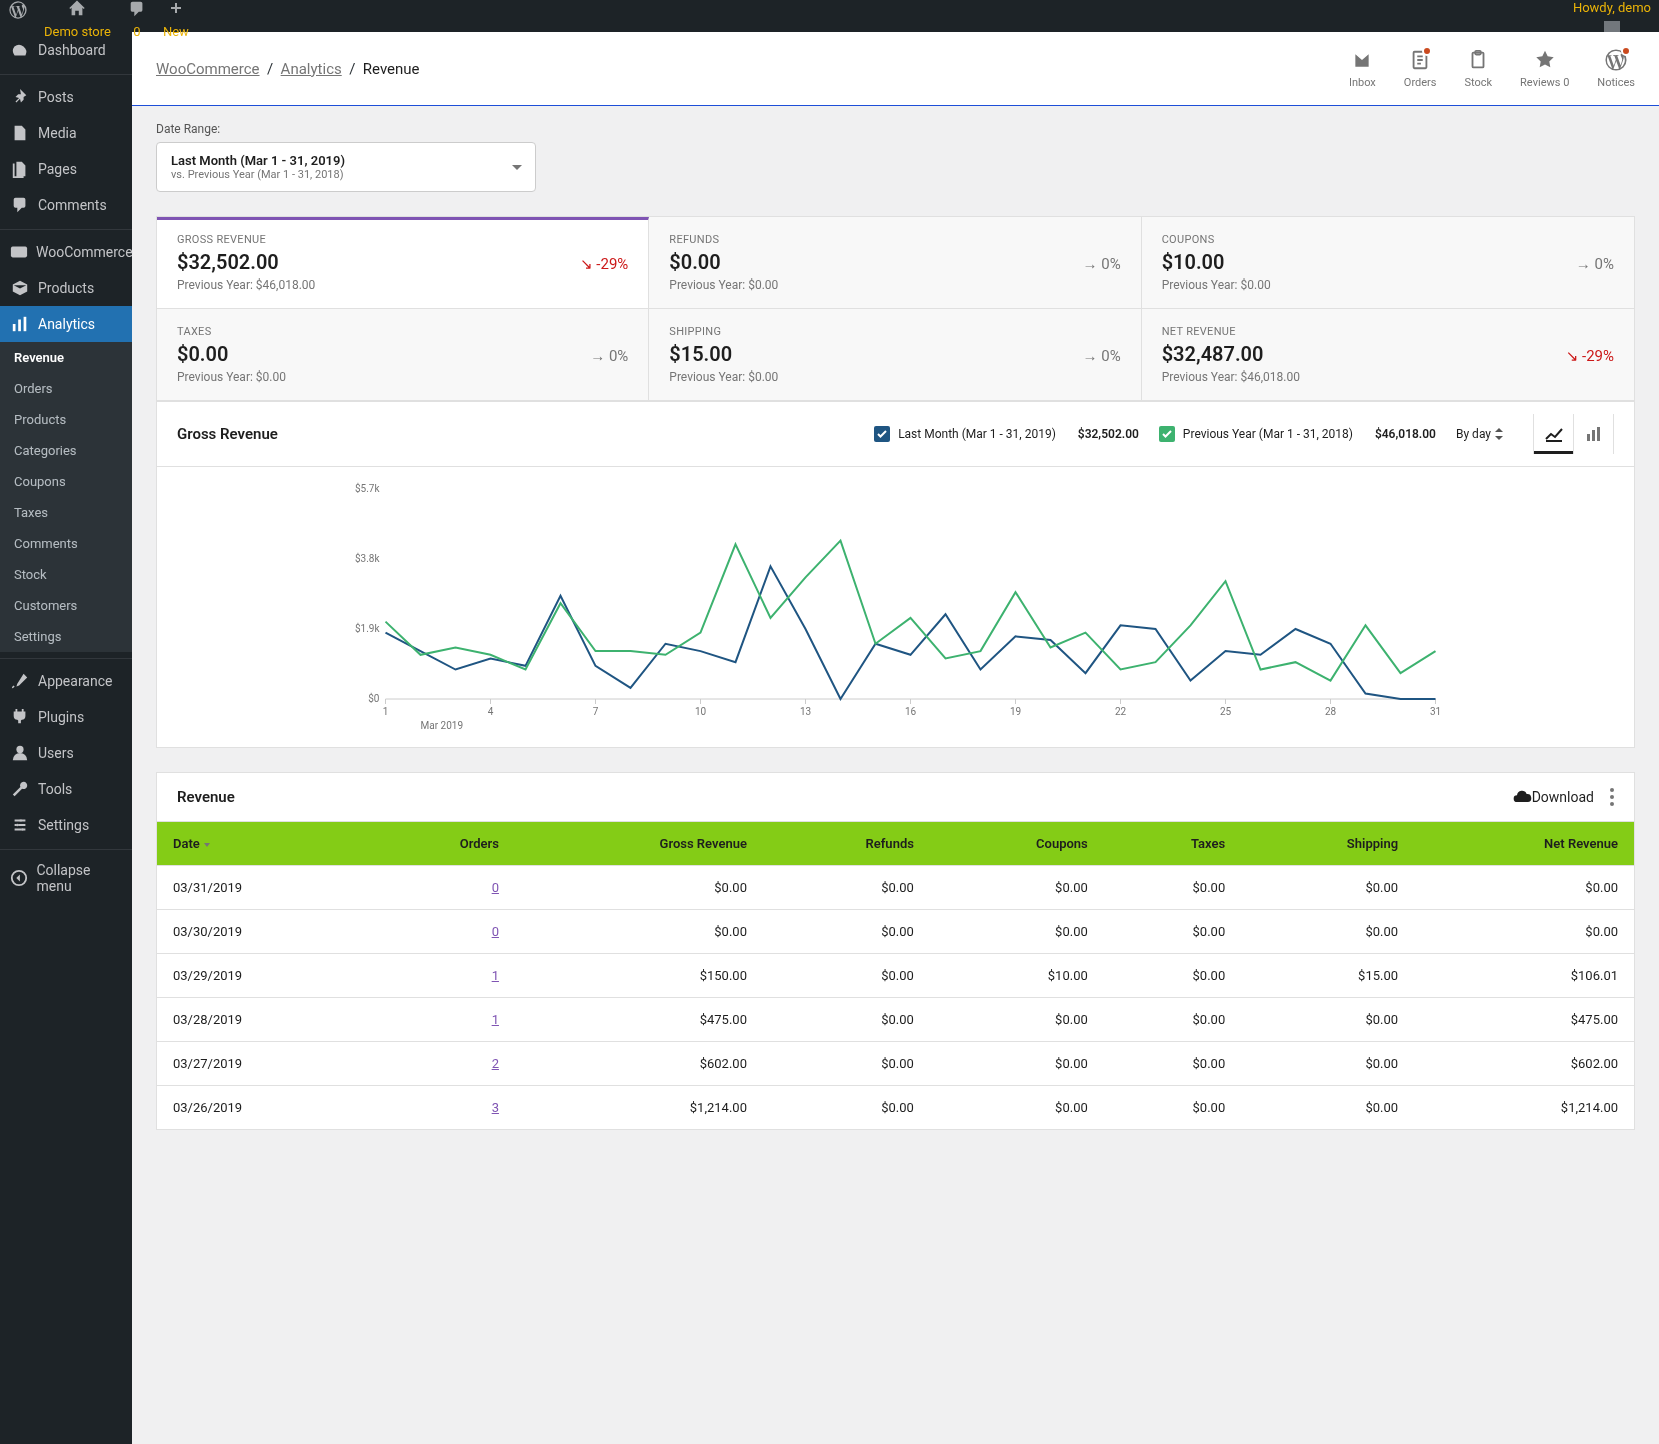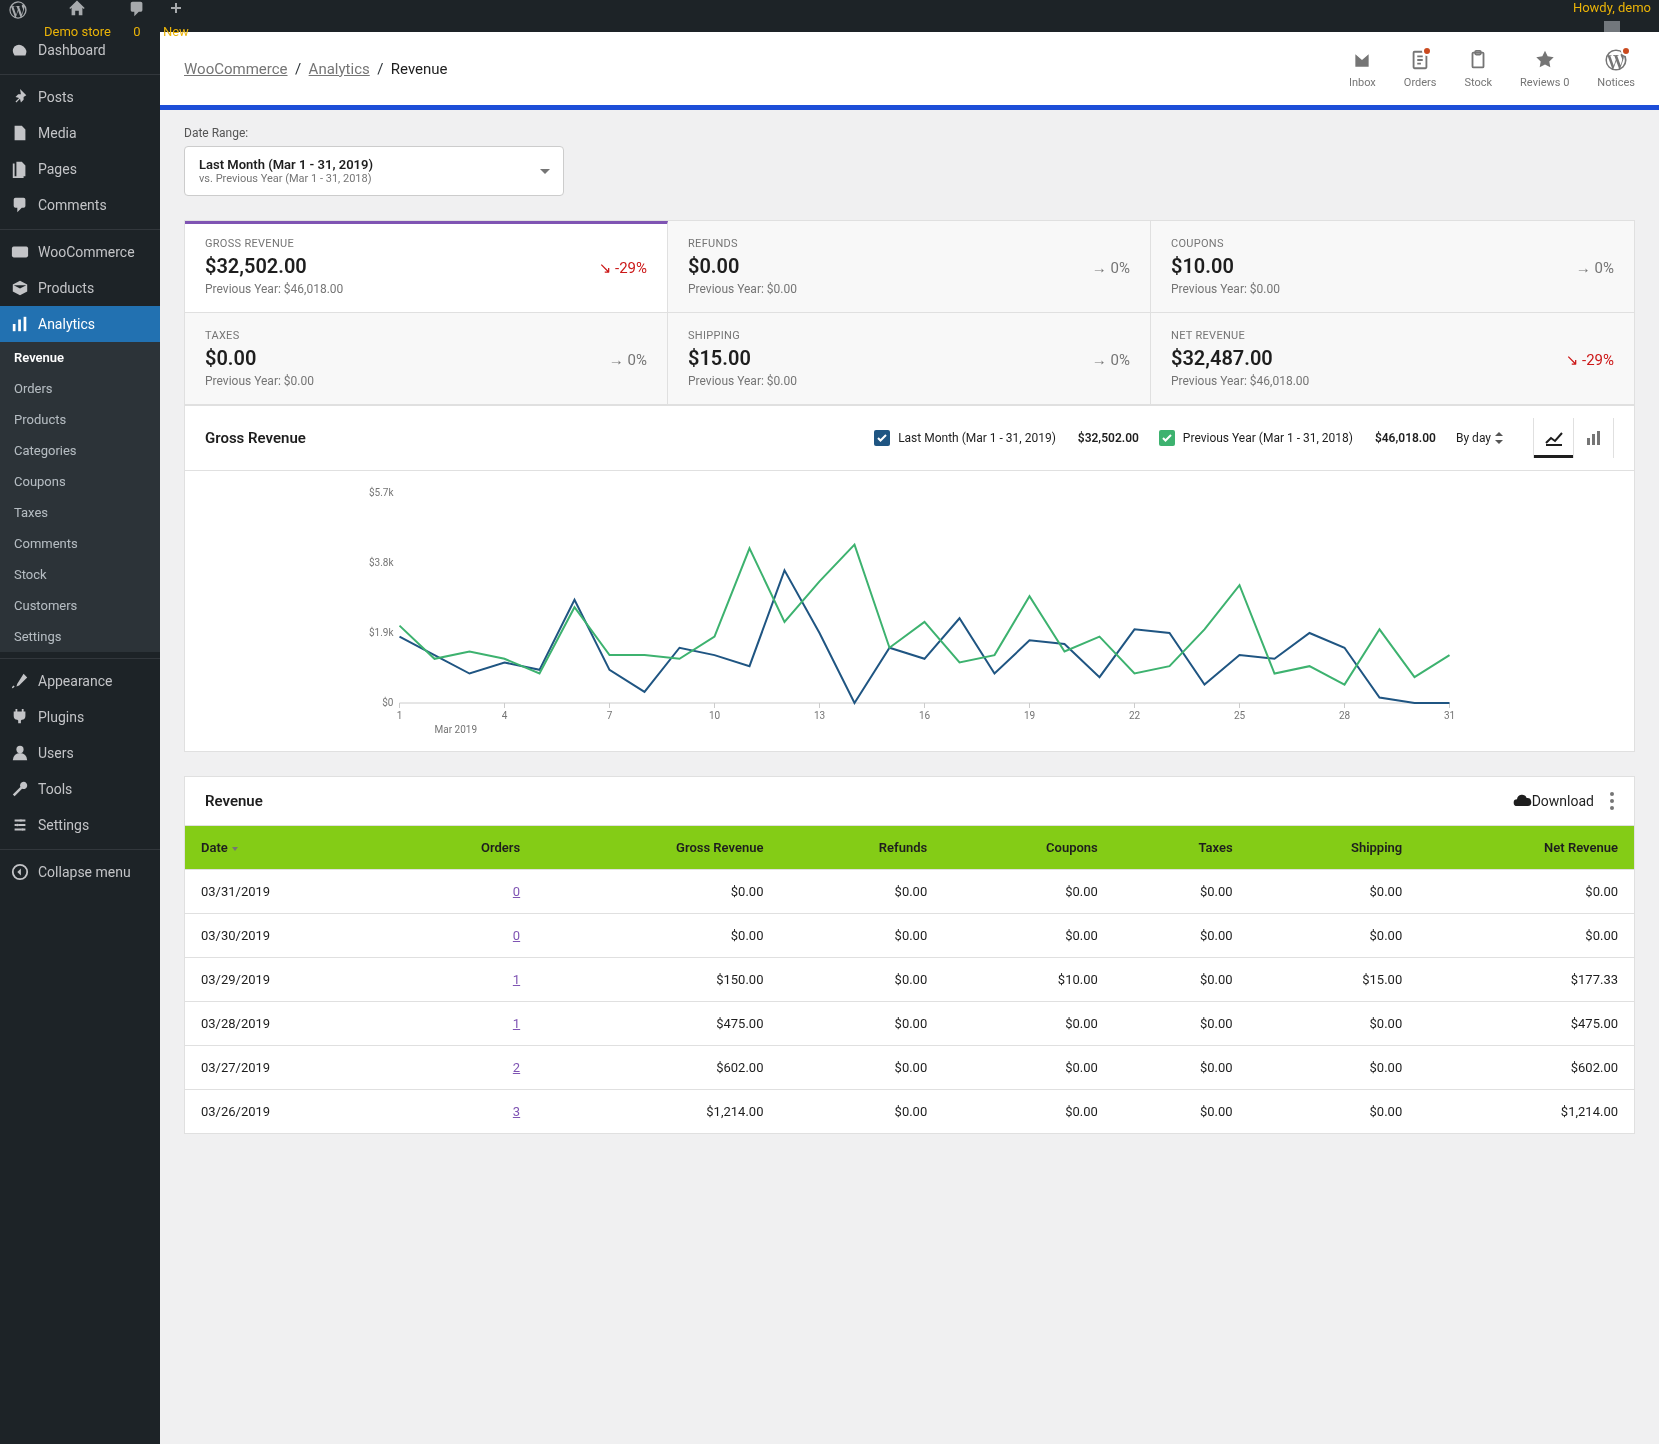--- a/index.html
+++ b/index.html
@@ -3,31 +3,31 @@
 <meta charset="utf-8">
 <style>
 * { margin: 0; padding: 0; box-sizing: border-box; }
 body { font-family: -apple-system, BlinkMacSystemFont, "Segoe UI", Roboto, sans-serif; font-size: 13px; color: #1e1e1e; background: #f0f0f1; }
 .wrap { display: flex; min-height: 100vh; }
 .adminbar { position: fixed; top: 0; left: 0; right: 0; height: 32px; background: #1d2327; color: #c3c4c7; display: flex; justify-content: space-between; align-items: center; z-index: 100; font-size: 13px; }
 .adminbar-left, .adminbar-right { display: flex; align-items: center; }
 .adminbar .ab-item { display: flex; align-items: center; padding: 0 8px; height: 32px; color: #eab308; cursor: pointer; gap: 6px; flex-direction: column; }
 .ab-icon { width: 20px; height: 20px; display: inline-flex; align-items: center; justify-content: center; }
 .avatar { width: 16px; height: 16px; background: #72777c; }
-.sidebar { width: 160px; background: #1d2327; color: #fff; padding-top: 32px; font-size: 14px; flex-shrink: 0; }
+.sidebar { width: 132px; background: #1d2327; color: #fff; padding-top: 32px; font-size: 14px; flex-shrink: 0; }
 .sidebar a { display: flex; align-items: center; gap: 8px; padding: 8px 10px; color: #c3c4c7; text-decoration: none; cursor: pointer; }
 .sidebar a.current { background: #2271b1; color: #fff; position: relative; }
 .sidebar a.current::after { content: ""; position: absolute; right: -8px; top: 50%; margin-top: -8px; border: 8px solid transparent; border-right-color: #f0f0f1; }
 .sidebar .sep { height: 5px; border-top: 1px solid #32373c; margin: 6px 0 0; }
 .sidebar .icon { width: 20px; height: 20px; display: inline-flex; align-items: center; justify-content: center; }
 .sidebar .sub a { padding-left: 14px; font-size: 13px; background: #2c3338; color: rgba(240,246,252,.7); }
 .sidebar .sub a.current-sub { color: #fff; font-weight: 600; }
 
 .content { flex: 1; padding-top: 32px; }
-.header { background: #fff; border-bottom: 5px solid #1d4ed8; padding: 16px 24px; display: flex; justify-content: space-between; align-items: center; }
+.header { background: #fff; border-bottom: 1px solid #1d4ed8; padding: 16px 24px; display: flex; justify-content: space-between; align-items: center; }
 .breadcrumb { font-size: 15px; color: #2c3338; }
 .breadcrumb a { color: #757575; text-decoration: underline; }
 .breadcrumb .crumb-current { color: #1e1e1e; }
 .activity { display: flex; gap: 28px; }
 .activity-item { display: flex; flex-direction: column; align-items: center; cursor: pointer; color: #757575; font-size: 11px; position: relative; }
 .activity-item .aicon { width: 24px; height: 24px; margin-bottom: 4px; display: flex; align-items: center; justify-content: center; }
 .activity-item.has-unread::after { content: ""; position: absolute; top: -2px; right: 4px; width: 6px; height: 6px; border-radius: 50%; background: #ca4a1f; border: 2px solid #fff; }
 
 .main { padding: 16px 24px 32px; }
 .section-label { font-size: 12px; color: #555; margin-bottom: 6px; }
@@ -510,21 +510,21 @@
                 <td>$0.00</td>
               </tr>
               <tr>
                 <td>03/29/2019</td>
                 <td class="orders-cell">1</td>
                 <td>$150.00</td>
                 <td>$0.00</td>
                 <td>$10.00</td>
                 <td>$0.00</td>
                 <td>$15.00</td>
-                <td>$177.33</td>
+                <td>$106.01</td>
               </tr>
               <tr>
                 <td>03/28/2019</td>
                 <td class="orders-cell">1</td>
                 <td>$475.00</td>
                 <td>$0.00</td>
                 <td>$0.00</td>
                 <td>$0.00</td>
                 <td>$0.00</td>
                 <td>$475.00</td>

